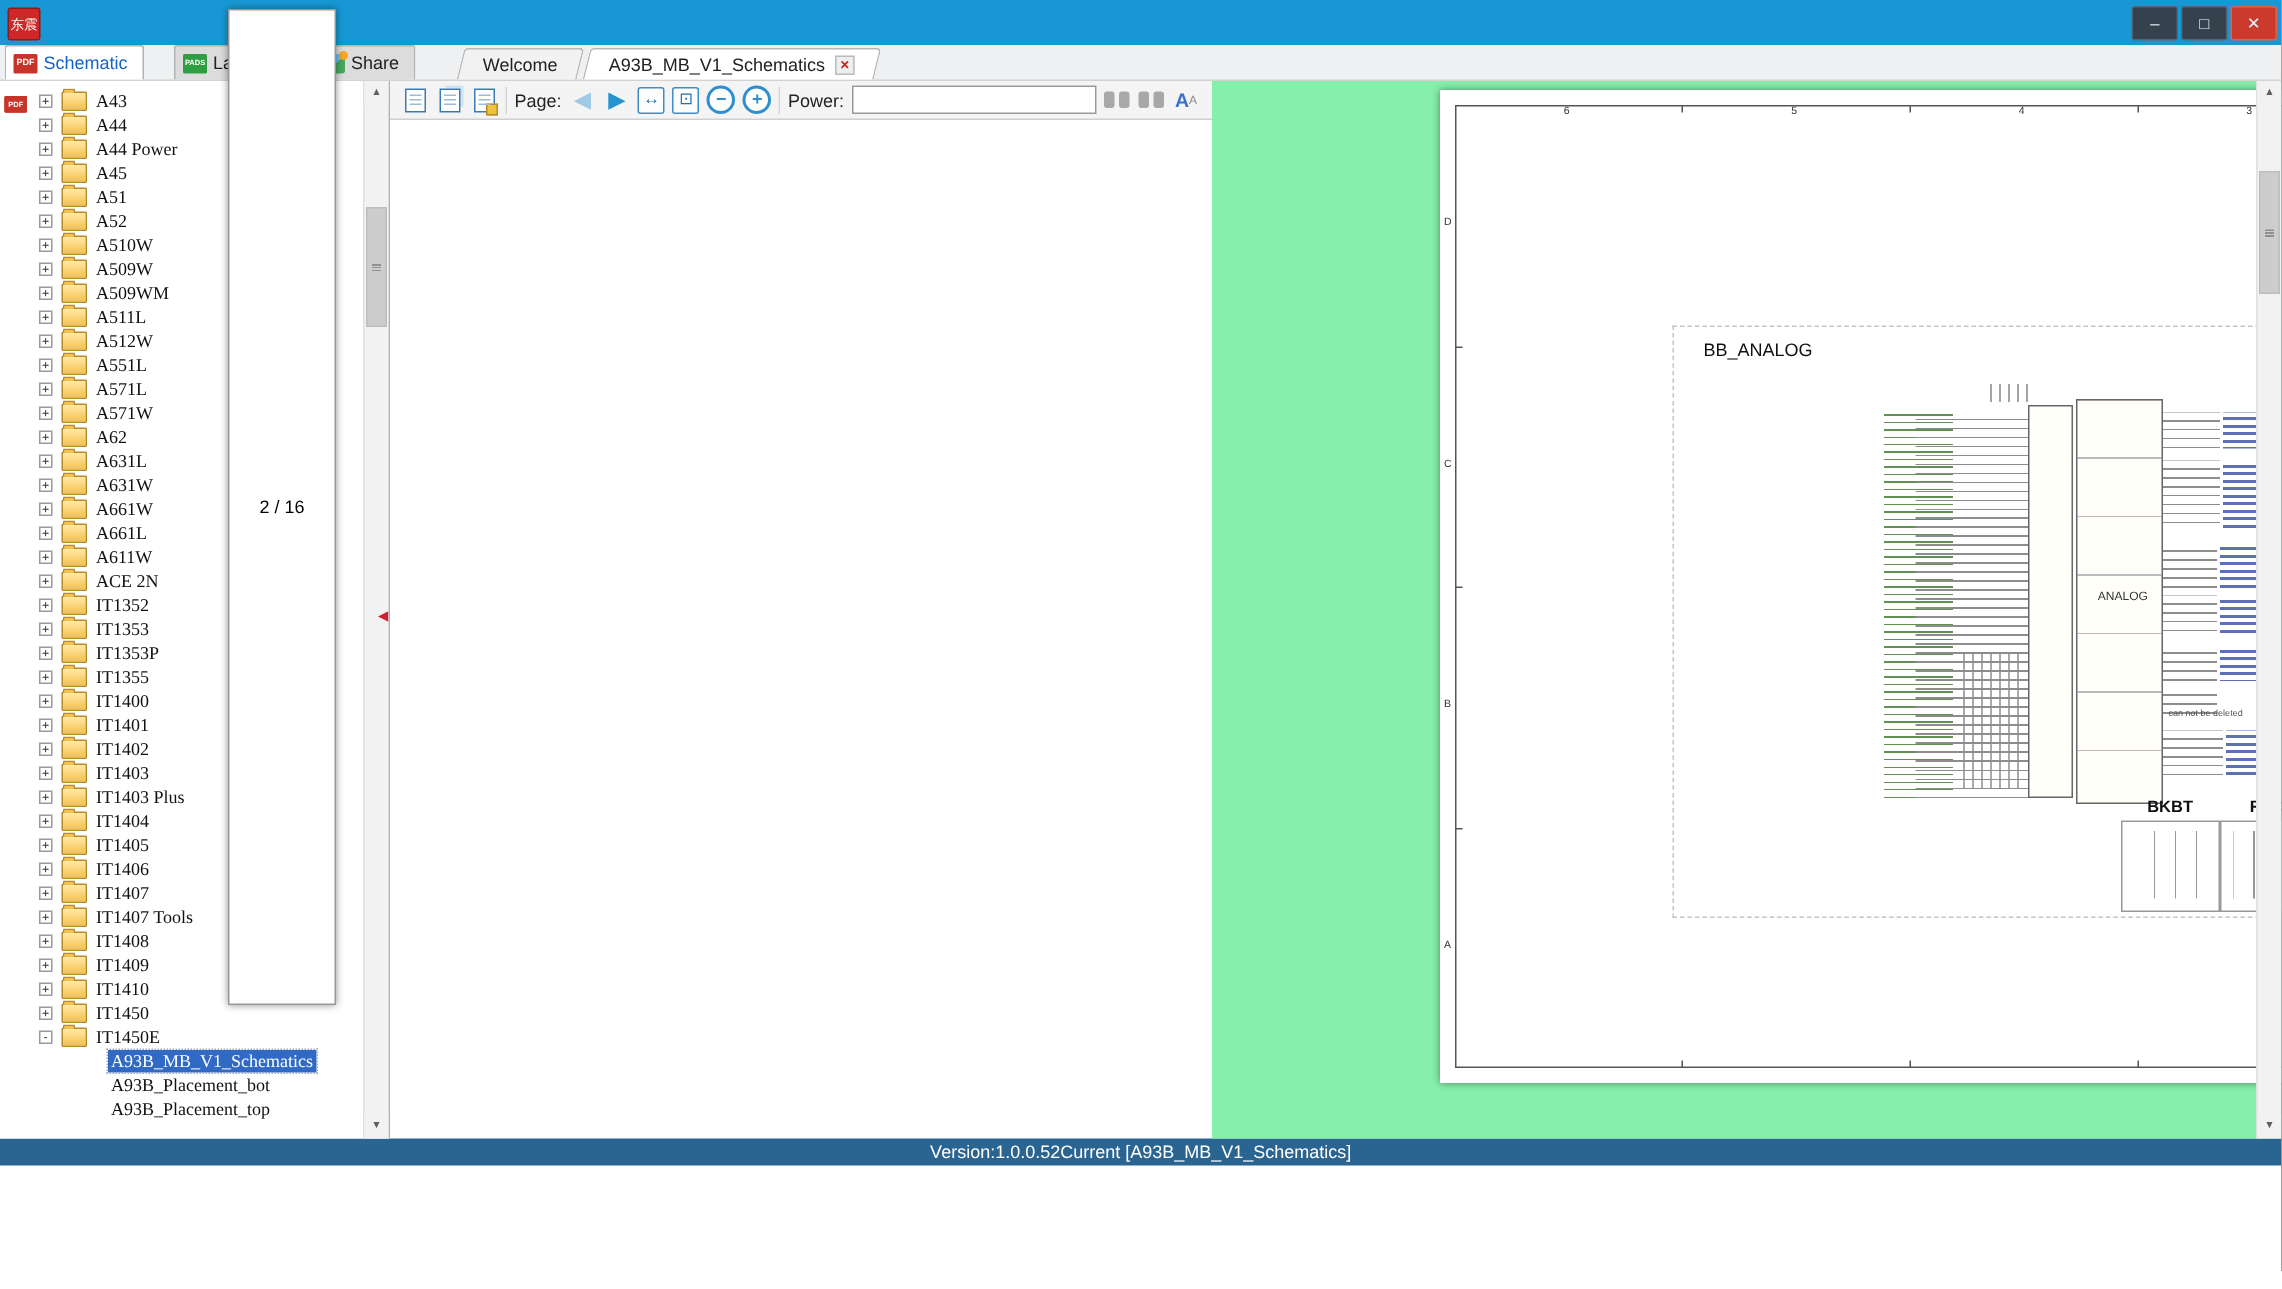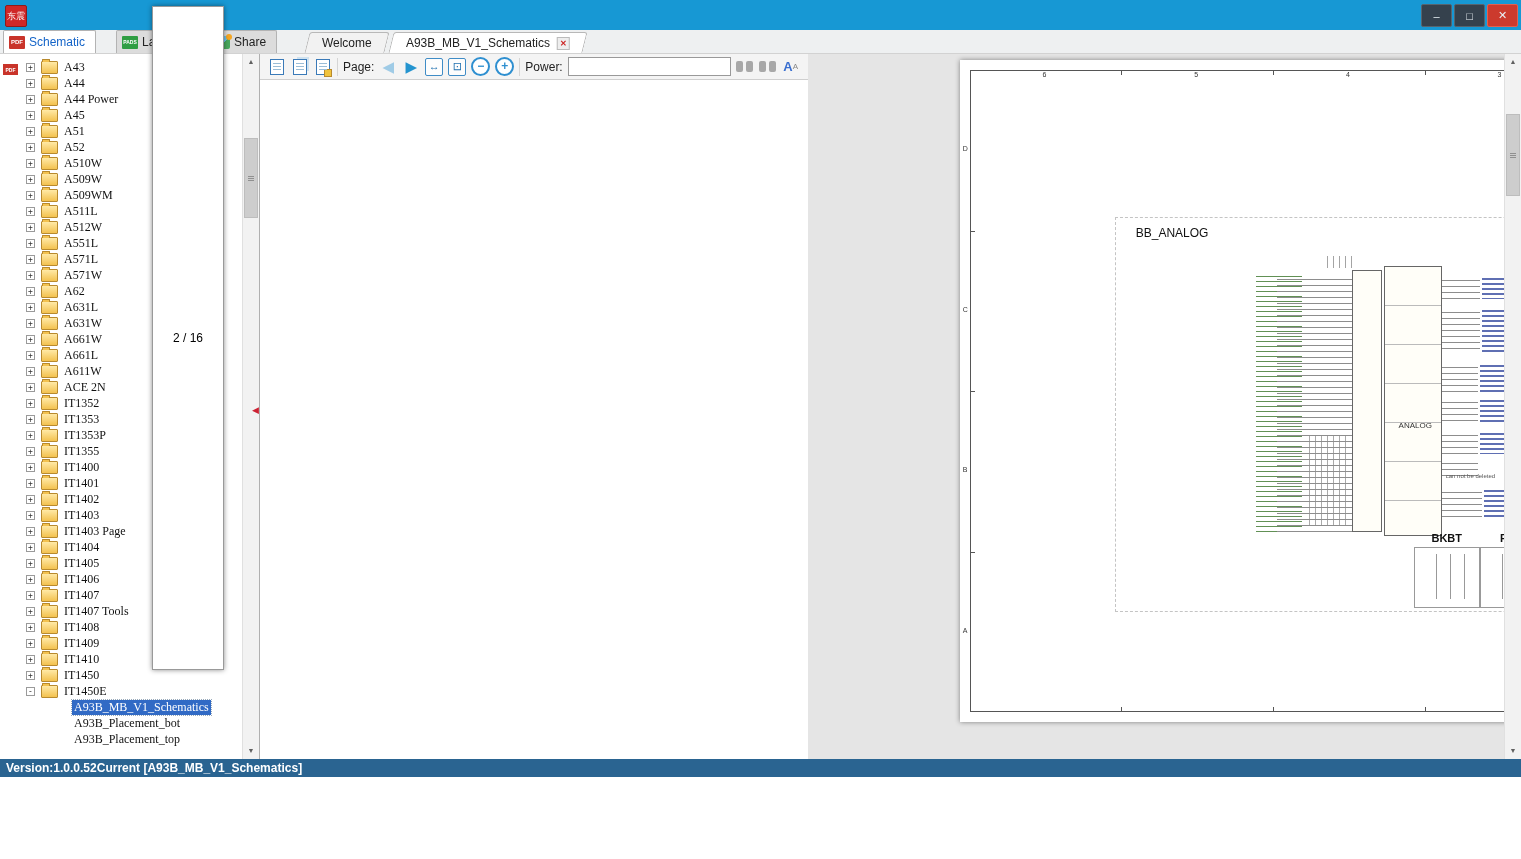--- a/index.html
+++ b/index.html
@@ -74,53 +74,53 @@
   .arrow.prev{color:#9fcbe6;} .arrow.next{color:#2494cf;}
   .fit{width:16px;height:16px;min-width:16px;border:1px solid #3f8cc6;color:#2272b0;font-size:11px;line-height:15px;background:#fdfdfd;border-radius:2px;}
   .zoomb{width:15px;height:15px;min-width:15px;border:2px solid #2e8fd0;border-radius:50%;color:#2e8fd0;font-weight:bold;font-size:12px;line-height:11px;background:#fff;}
   .binoc{width:17px;height:11px;position:relative;display:inline-block;}
   .binoc::before,.binoc::after{content:'';position:absolute;top:0;width:7px;height:11px;background:#a8a8a8;border-radius:2px;}
   .binoc::before{left:0;} .binoc::after{right:0;}
   .caseico{color:#3a6fd0;font-size:13px;}
   .caseico sup{color:#888;font-size:8px;}
 
   
-  .viewer{position:relative;flex:1;background:#e5e5e5;overflow:hidden;}
+  .viewer{position:relative;flex:1;background:#86efac;overflow:hidden;}
   .page{position:absolute;left:152px;top:6px;width:930px;height:662px;background:#fff;box-shadow:0 0 5px rgba(0,0,0,.45);}
   .frame{position:absolute;inset:10px;border:1px solid #555;}
   .colnum{position:absolute;top:11px;font-size:7px;color:#333;}
   .rowletter{position:absolute;font-size:7px;color:#333;}
   .rl-left{left:3px;} .rl-right{right:3px;}
   .tick-v{position:absolute;width:1px;height:5px;background:#555;}
   .tick-h{position:absolute;width:5px;height:1px;background:#555;}
   .rev-table{position:absolute;left:838px;top:22px;width:70px;height:22px;border:1px solid #999;background:repeating-linear-gradient(rgba(0,0,0,0) 0 6px,#aaa 6px 7px),linear-gradient(90deg,rgba(0,0,0,0) 0 18px,#aaa 18px 19px,rgba(0,0,0,0) 19px 44px,#aaa 44px 45px,rgba(0,0,0,0) 45px);}
   .sheet{position:absolute;left:155px;top:157px;width:549px;height:393px;border:1px dashed #c4c4c4;}
   .sheet-title{position:absolute;left:176px;top:166px;font-size:12px;color:#111;}
   .ic-a{position:absolute;left:392px;top:210px;width:30px;height:262px;border:1px solid #666;background:#fffef8;box-sizing:border-box;}
   .ic-b{position:absolute;left:424px;top:206px;width:58px;height:270px;border:1px solid #666;box-sizing:border-box;background:#fffef8 repeating-linear-gradient(rgba(0,0,0,0) 0 38px,#bbb 38px 39px);}
-  .ic-label{position:absolute;left:424px;top:333px;width:63px;text-align:center;font-size:8px;color:#333;margin-top:28px;}
+  .ic-label{position:absolute;left:424px;top:333px;width:63px;text-align:center;font-size:8px;color:#333;}
   .wires-h{position:absolute;background:repeating-linear-gradient(rgba(0,0,0,0) 0 5px,#8d8d8d 5px 6px);}
   .wires-v{position:absolute;background:repeating-linear-gradient(90deg,rgba(0,0,0,0) 0 5px,#8d8d8d 5px 6px);}
   .lbl-g{position:absolute;background:repeating-linear-gradient(rgba(0,0,0,0) 0 4px,rgba(70,125,55,.85) 4px 5px);}
   .lbl-b{position:absolute;background:repeating-linear-gradient(rgba(0,0,0,0) 0 3px,rgba(55,75,160,.8) 3px 5px);}
   .note{position:absolute;left:486px;top:413px;font-size:6px;color:#555;white-space:nowrap;}
   .sub-label{position:absolute;font-size:11px;color:#111;text-align:center;font-weight:600;}
   .sub-box{position:absolute;border:1px solid #999;background:#fff;box-sizing:border-box;}
   .sub-box .in{position:absolute;left:8px;top:6px;right:8px;bottom:8px;background:repeating-linear-gradient(90deg,rgba(0,0,0,0) 0 13px,#999 13px 14px);}
   .rtc-xtal{position:absolute;left:24px;top:26px;width:9px;height:6px;border:1px solid #555;background:#fff;}
   .titleblock{position:absolute;left:757px;top:602px;width:152px;height:57px;border:1px solid #777;background:#fff;display:flex;box-sizing:border-box;}
   .tb-left{width:52px;border-right:1px solid #777;background:repeating-linear-gradient(rgba(0,0,0,0) 0 13px,#999 13px 14px),linear-gradient(90deg,rgba(0,0,0,0) 0 25px,#999 25px 26px,rgba(0,0,0,0) 26px);}
   .tb-right{flex:1;display:flex;flex-direction:column;}
   .tb-r1{height:16px;border-bottom:1px solid #999;}
   .tb-r2{height:13px;border-bottom:1px solid #999;font-size:7px;text-align:center;color:#222;line-height:13px;}
   .tb-r3{height:12px;border-bottom:1px solid #999;font-size:6px;text-align:center;color:#333;line-height:12px;white-space:nowrap;overflow:hidden;}
   .tb-r4{flex:1;background:repeating-linear-gradient(90deg,rgba(0,0,0,0) 0 30px,#bbb 30px 31px);}
 
   
-  .statusbar{height:18px;background:#2a6491;color:#fff;font-size:12px;display:flex;align-items:center;justify-content:flex-start;padding:0 6px;box-sizing:border-box;font-weight:bold;}
+  .statusbar{height:18px;background:#2a6491;color:#fff;font-size:12px;display:flex;align-items:center;justify-content:center;padding:0 6px;box-sizing:border-box;}
 </style>
 </head>
 <body>
 
 <div class="window">
 
   <div class="titlebar">
     <div class="app-icon">东震</div>
     <div class="win-controls">
       <div class="win-btn">–</div>
@@ -299,21 +299,21 @@
             <span class="tree-label">IT1402</span>
           </div>
           <div class="tree-row">
             <span class="expander">+</span>
             <span class="foldericon"></span>
             <span class="tree-label">IT1403</span>
           </div>
           <div class="tree-row">
             <span class="expander">+</span>
             <span class="foldericon"></span>
-            <span class="tree-label">IT1403 Page</span>
+            <span class="tree-label">IT1403 Plus</span>
           </div>
           <div class="tree-row">
             <span class="expander">+</span>
             <span class="foldericon"></span>
             <span class="tree-label">IT1404</span>
           </div>
           <div class="tree-row">
             <span class="expander">+</span>
             <span class="foldericon"></span>
             <span class="tree-label">IT1405</span>

